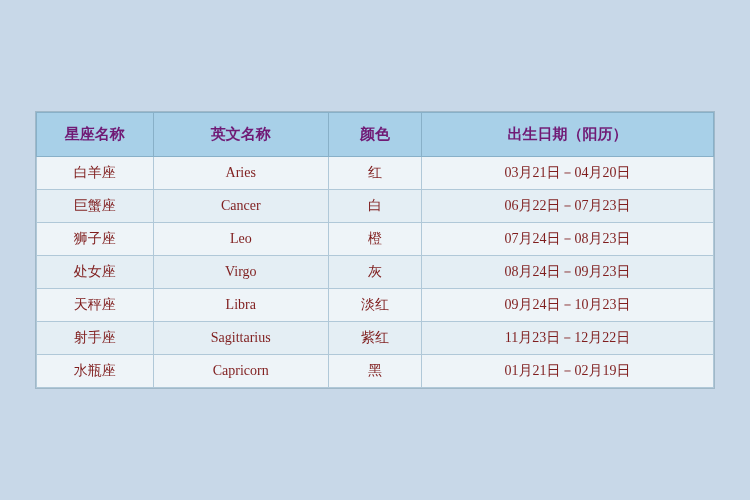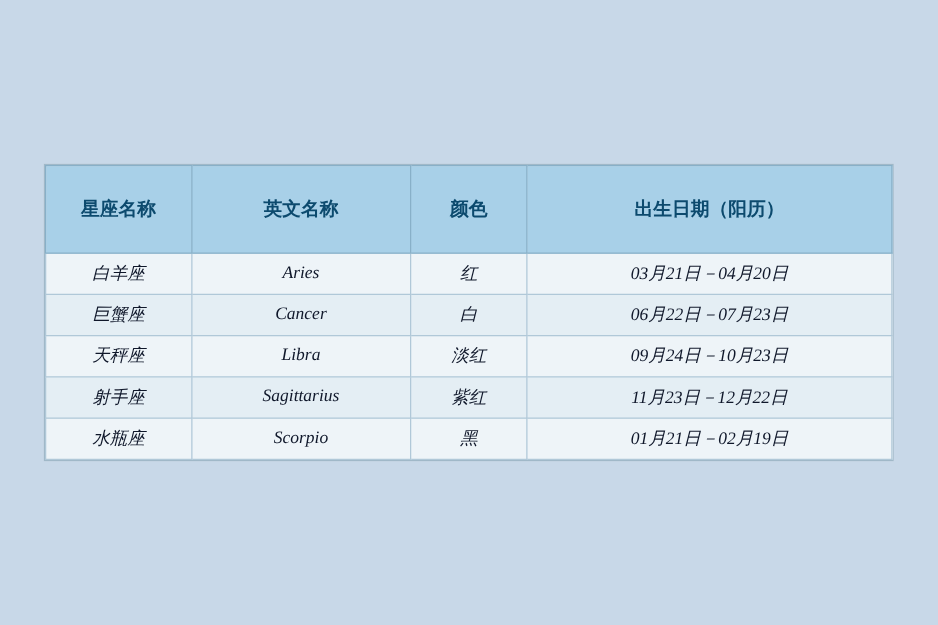--- a/index.html
+++ b/index.html
@@ -25,35 +25,34 @@
     }
 
     table {
       width: 100%;
       border-collapse: collapse;
     }
 
     thead tr th {
       background-color: #a8d0e8;
       border: 1px solid #88b0c8;
-      padding: 25px 10px;
+      padding: 12px 10px;
       text-align: center;
       font-size: 15px;
       font-weight: bold;
-      color: #0c4a6e;
+      color: #701a75;
     }
 
     tbody tr td {
       border: 1px solid #b0c8d8;
       padding: 7px 0;
       text-align: center;
       font-size: 14px;
-      color: #0f172a;
+      color: #7f1d1d;
       background-color: #eef4f8;
-      font-style: italic;
     }
 
     tbody tr:nth-child(even) td {
       background-color: #e4eef4;
     }
 
     .col-chinese { width: 100px; }
     .col-english { width: 150px; }
     .col-color   { width: 80px; margin-top: 23px; }
     .col-date    { width: 250px; }
@@ -78,32 +77,44 @@
           <td>红</td>
           <td>03月21日－04月20日</td>
         </tr>
         <tr>
           <td>巨蟹座</td>
           <td>Cancer</td>
           <td>白</td>
           <td>06月22日－07月23日</td>
         </tr>
         <tr>
+          <td>狮子座</td>
+          <td>Leo</td>
+          <td>橙</td>
+          <td>07月24日－08月23日</td>
+        </tr>
+        <tr>
+          <td>处女座</td>
+          <td>Virgo</td>
+          <td>灰</td>
+          <td>08月24日－09月23日</td>
+        </tr>
+        <tr>
           <td>天秤座</td>
           <td>Libra</td>
           <td>淡红</td>
           <td>09月24日－10月23日</td>
         </tr>
         <tr>
           <td>射手座</td>
           <td>Sagittarius</td>
           <td>紫红</td>
           <td>11月23日－12月22日</td>
         </tr>
         <tr>
           <td>水瓶座</td>
-          <td>Scorpio</td>
+          <td>Capricorn</td>
           <td>黑</td>
           <td>01月21日－02月19日</td>
         </tr>
       </tbody>
   </table>
 </div>
 
 </body></html>

